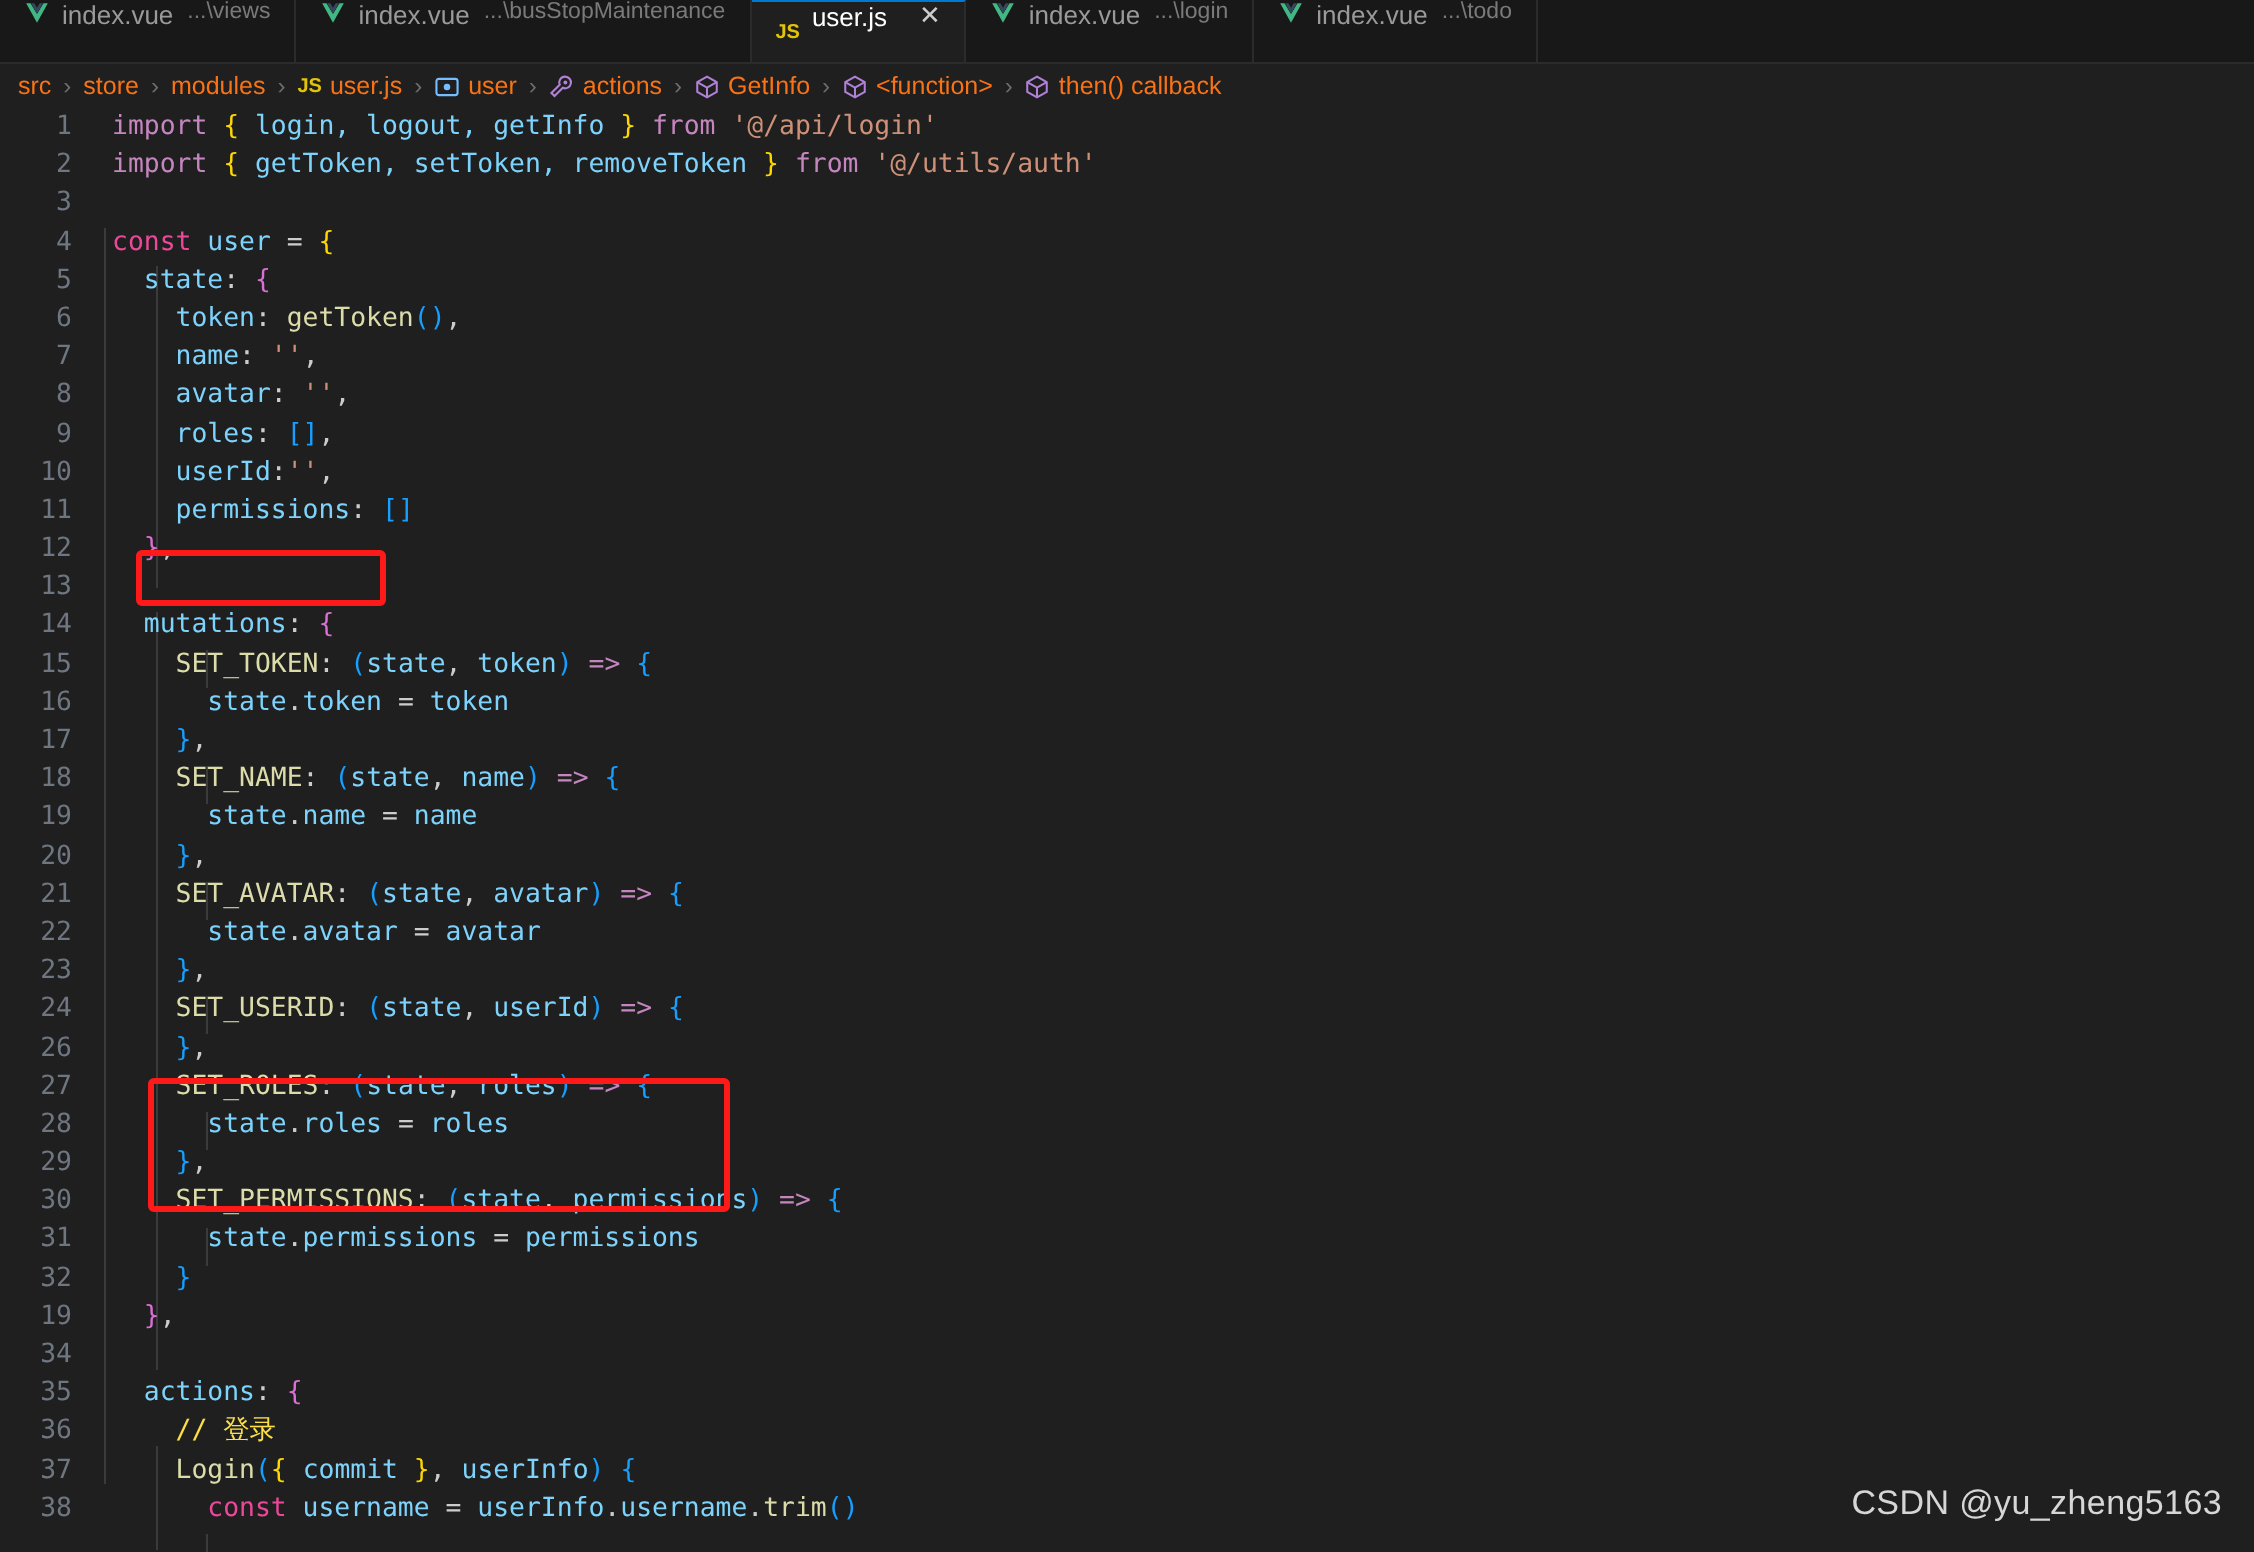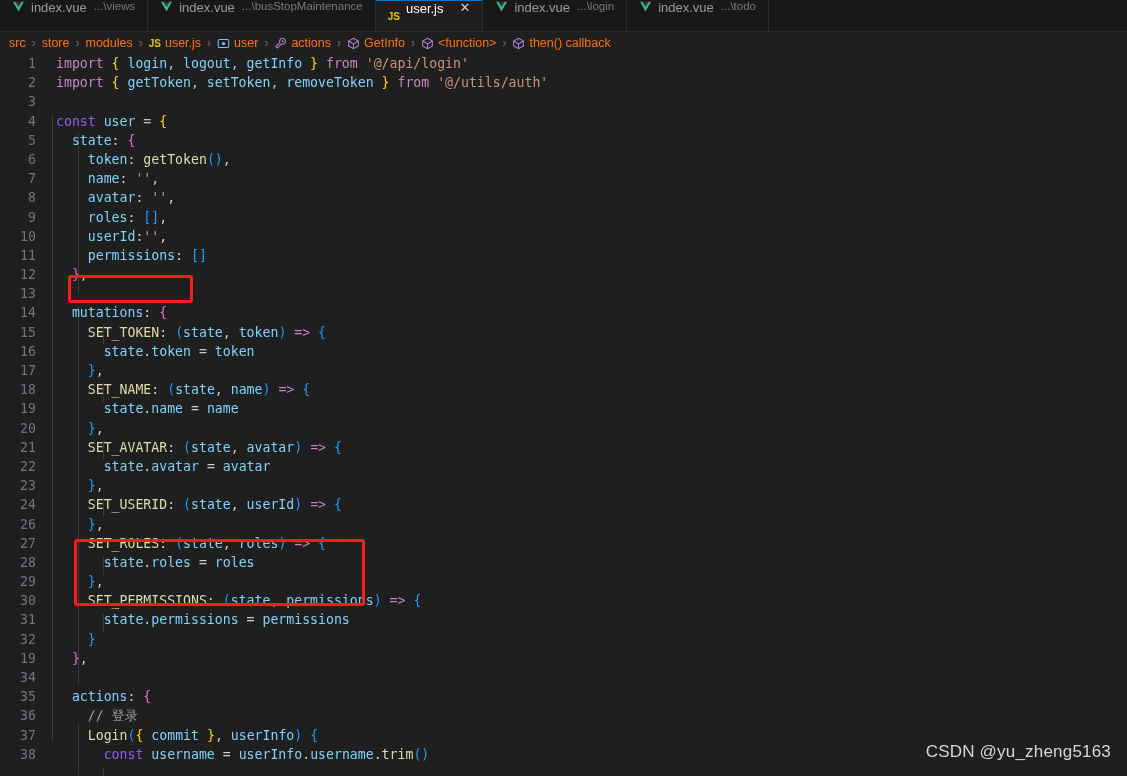--- a/index.html
+++ b/index.html
@@ -67,29 +67,29 @@
     width:36px;min-width:36px;text-align:right;padding-right:16px;
     color:#6e7681;font-size:13.2px;user-select:none;
   }
   .code{position:relative;padding-left:4px;flex:1 1 auto;}
   
   .guides{position:absolute;left:52px;top:0;bottom:0;width:600px;pointer-events:none;}
   .g{position:absolute;width:1px;background:#3b3b3b;}
 
   
   .kw{color:#c586c0;}      
-  .kw2{color:#8b5cf6;}     
+  .kw2{color:#ec4899;}     
   .fn{color:#dcdcaa;}      
   .var{color:#7dd3fc;}     
   .str{color:#ce9178;}     
   .pun{color:#cccccc;}     
   .brkY{color:#ffd700;}    
   .brkP{color:#da70d6;}    
   .brkB{color:#179fff;}    
-  .cmt{color:#a3a3a3;}     
+  .cmt{color:#fde047;}     
   .op{color:#c586c0;}
 
   
   .redbox{
     position:absolute;border:3px solid #ff1a1a;border-radius:3px;
     pointer-events:none;box-sizing:border-box;
   }
 
   
   .watermark{

